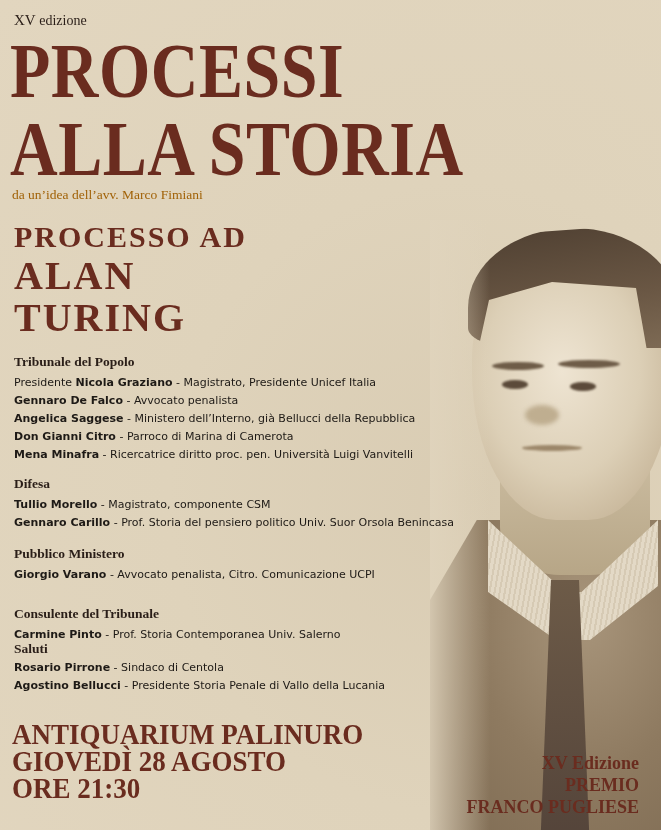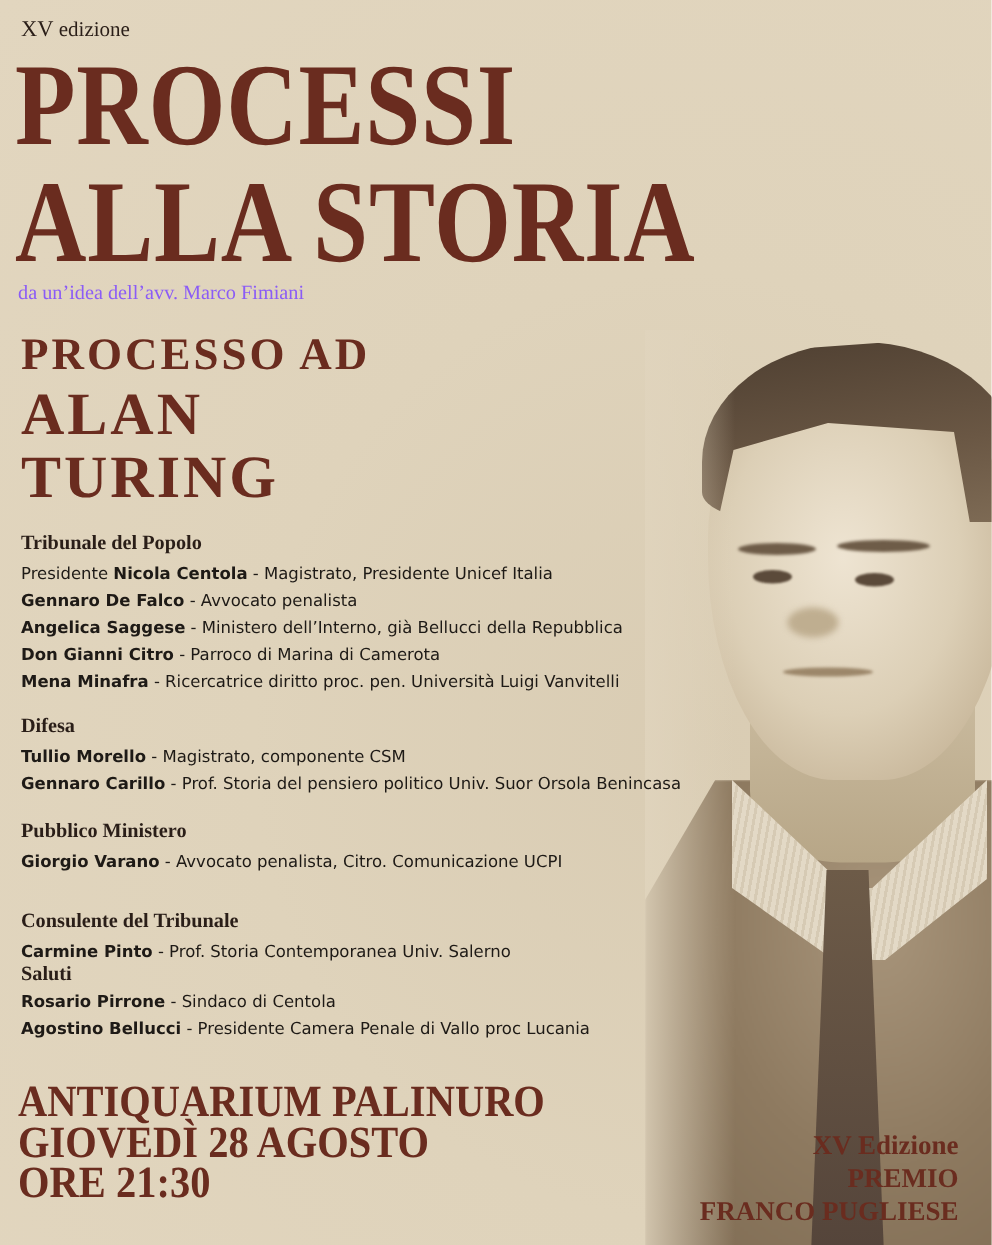--- a/index.html
+++ b/index.html
@@ -61,21 +61,21 @@
   .title-line {
     position:absolute; left:10px;
     font-family:"Liberation Serif", serif; font-weight:bold;
     color:#6a2c1f; letter-spacing:0.5px; line-height:1;
     transform: scaleY(1.18); transform-origin: top left;
   }
   .title1 { top:32px; font-size:66px; }
   .title2 { top:110px; font-size:66px; }
   .idea {
     position:absolute; left:12px; top:187px;
-    font-family:"Liberation Serif", serif; font-size:13.5px; color:#8b5cf6;
+    font-family:"Liberation Serif", serif; font-size:13.5px; color:#a16207;
   }
   .subtitle {
     position:absolute; left:14px;
     font-family:"Liberation Serif", serif; font-weight:bold; color:#6a2c1f;
     line-height:1; letter-spacing:2px;
   }
   .sub1 { top:222px; font-size:30px; }
   .sub2 { top:256px; font-size:40px; }
   .sub3 { top:298px; font-size:40px; }
 
@@ -132,21 +132,21 @@
   <div class="title-line title2">ALLA STORIA</div>
 
   <div class="idea">da un’idea dell’avv.  Marco Fimiani</div>
 
   <div class="subtitle sub1">PROCESSO AD</div>
   <div class="subtitle sub3">TURING</div>
   <div class="subtitle sub2">ALAN</div>
 
   <div class="section" style="top:354px;">
     <div class="section-head">Tribunale del Popolo</div>
-    <div class="row"><span>Presidente </span><b>Nicola Centola</b><span> - Magistrato, Presidente Unicef Italia</span></div>
+    <div class="row"><span>Presidente </span><b>Nicola Graziano</b><span> - Magistrato, Presidente Unicef Italia</span></div>
     <div class="row"><b>Gennaro De Falco</b><span> - Avvocato penalista</span></div>
     <div class="row"><b>Angelica Saggese</b><span> - Ministero dell’Interno, già Bellucci della Repubblica</span></div>
     <div class="row"><b>Don Gianni Citro</b><span> - Parroco di Marina di Camerota</span></div>
     <div class="row"><b>Mena Minafra</b><span> - Ricercatrice diritto proc. pen. Università Luigi Vanvitelli</span></div>
   </div>
 
   <div class="section" style="top:476px;">
     <div class="section-head">Difesa</div>
     <div class="row"><b>Tullio Morello</b><span> - Magistrato, componente CSM</span></div>
     <div class="row"><b>Gennaro Carillo</b><span> - Prof. Storia del pensiero politico Univ. Suor Orsola Benincasa</span></div>
@@ -158,21 +158,21 @@
   </div>
 
   <div class="section" style="top:606px;">
     <div class="section-head">Consulente del Tribunale</div>
     <div class="row"><b>Carmine Pinto</b><span> - Prof. Storia Contemporanea Univ. Salerno</span></div>
   </div>
 
   <div class="section" style="top:641px;">
     <div class="section-head" style="margin-bottom:2px;">Saluti</div>
     <div class="row"><b>Rosario Pirrone</b><span> - Sindaco di Centola</span></div>
-    <div class="row"><b>Agostino Bellucci</b><span> - Presidente Camera Penale di Vallo proc Lucania</span></div>
+    <div class="row"><b>Agostino Bellucci</b><span> - Presidente Storia Penale di Vallo della Lucania</span></div>
   </div>
 
   <div class="venue">
     <div>ANTIQUARIUM  PALINURO</div>
     <div>GIOVEDÌ 28 AGOSTO</div>
     <div>ORE 21:30</div>
   </div>
 
   <div class="award">
     <div>XV Edizione</div>

